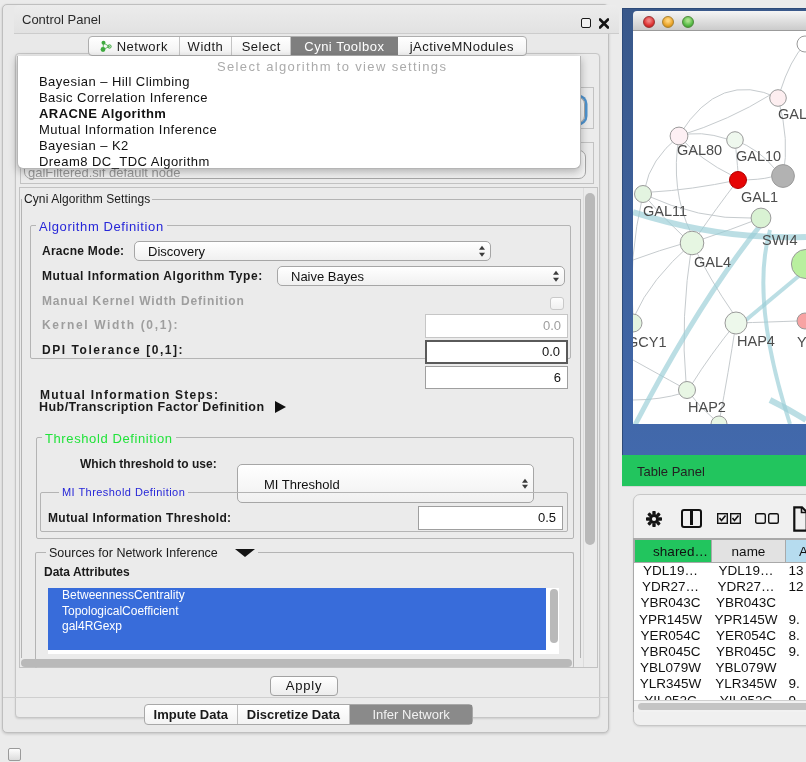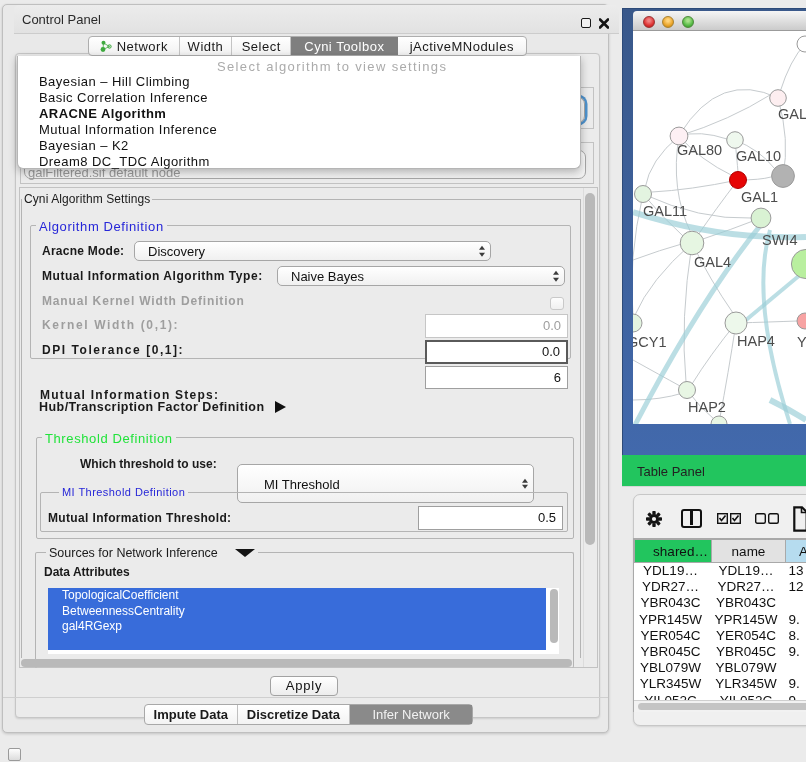--- a/index.html
+++ b/index.html
@@ -184,22 +184,22 @@
   <div class="gtitle" style="color:#2626d8; font-size:11px; left:18px; letter-spacing:0.45px;">MI Threshold Definition</div>
 </div>
 <label class="b" style="left:48px; top:511px; letter-spacing:0.35px;">Mutual Information Threshold:</label>
 <div class="tf" style="left:418px; top:506px; width:145px; height:24px; line-height:22px;">0.5</div>
 
 <div class="grp" style="left:35px; top:552px; width:539px; height:116px; border-bottom:none;">
   <div class="gtitle" style="color:#1a1a1a; left:10px; font-size:12.5px;">Sources for Network Inference <span style="display:inline-block; width:0; height:0; border-left:10px solid transparent; border-right:10px solid transparent; border-top:8px solid #141414; margin-left:14px;"></span></div>
 </div>
 <label class="b" style="left:44px; top:565px;">Data Attributes</label>
 <div id="attrlist">
+  <div class="sel">BetweennessCentrality</div>
   <div class="sel">TopologicalCoefficient</div>
-  <div class="sel">BetweennessCentrality</div>
   <div class="sel">gal4RGexp</div>
   <div class="sel">&nbsp;</div>
 </div>
 <div class="sbthumb" style="left:550px; top:589px; width:8px; height:54px;"></div>
 <div class="sbthumb" style="left:21px; top:659px; width:551px; height:8px;"></div>
 <div class="abs" style="left:583px; top:188px; width:1px; height:479px; background:#dcdcdc;"></div>
 <div class="sbthumb" style="left:585px; top:193px; width:10px; height:352px;"></div>
 
 <div id="apply">Apply</div>
 <div class="abs" style="left:3px; top:697px; width:605px; height:1px; background:#cfcfcf;"></div>

